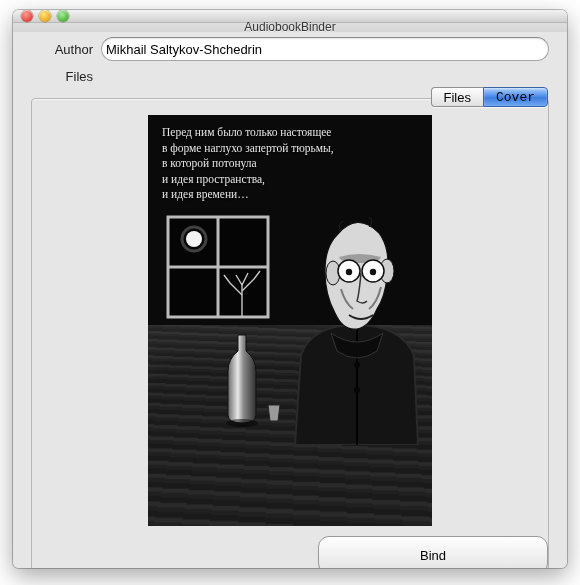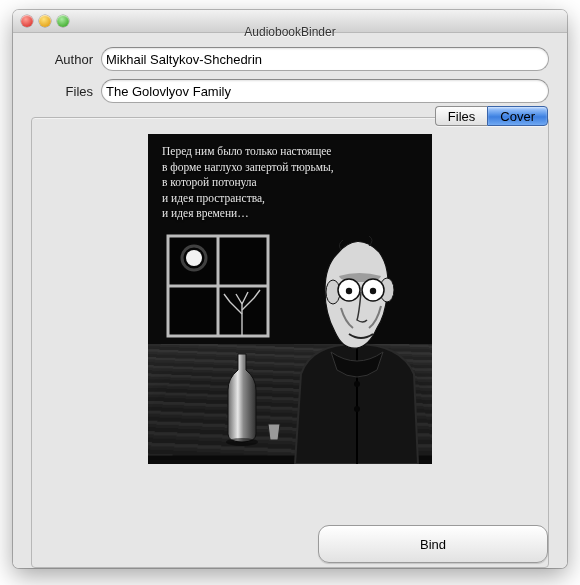--- a/index.html
+++ b/index.html
@@ -108,32 +108,33 @@
     background: linear-gradient(#fdfdfd, #e0e0e0);
     cursor: default;
   }
   .seg-btn:first-child { border-radius: 4px 0 0 4px; border-right: none; }
   .seg-btn:last-child  { border-radius: 0 4px 4px 0; }
   .seg-btn.selected {
     background: linear-gradient(#aed0ff, #4f8fe8 45%, #3d7fe0 55%, #6fa8f2);
     color: #000;
     border-color: #3a64a8;
     box-shadow: inset 0 1px 2px rgba(255,255,255,0.5);
+    font-family: Liberation Mono, monospace;
   }
   .cover-area {
     flex: 1;
     width: 100%;
     display: flex;
     align-items: flex-start;
     justify-content: center;
     margin-top: -4px;
   }
   .cover-img {
     width: 284px;
-    height: 330px;
+    height: 411px;
     background: #0a0a0a;
     position: relative;
     overflow: hidden;
     color: #e6e6e6;
   }
   .cover-text {
     position: absolute;
     top: 10px; left: 14px;
     font-family: Georgia, 'Times New Roman', serif;
     font-size: 11.5px;
@@ -181,21 +182,20 @@
   </div>
 
   <div class="content">
 
     <div class="form-row">
       <label>Author</label>
       <input type="text" value="Mikhail Saltykov-Shchedrin" style="">
     </div>
     <div class="form-row">
       <label>Files</label>
-      <input type="text" value="The Golovlyov Family" style="">
     </div>
 
     <div class="panel">
       <div class="segmented">
         <button class="seg-btn">Files</button>
         <button class="seg-btn selected">Cover</button>
       </div>
 
       <div class="cover-area">
         <div class="cover-img">

